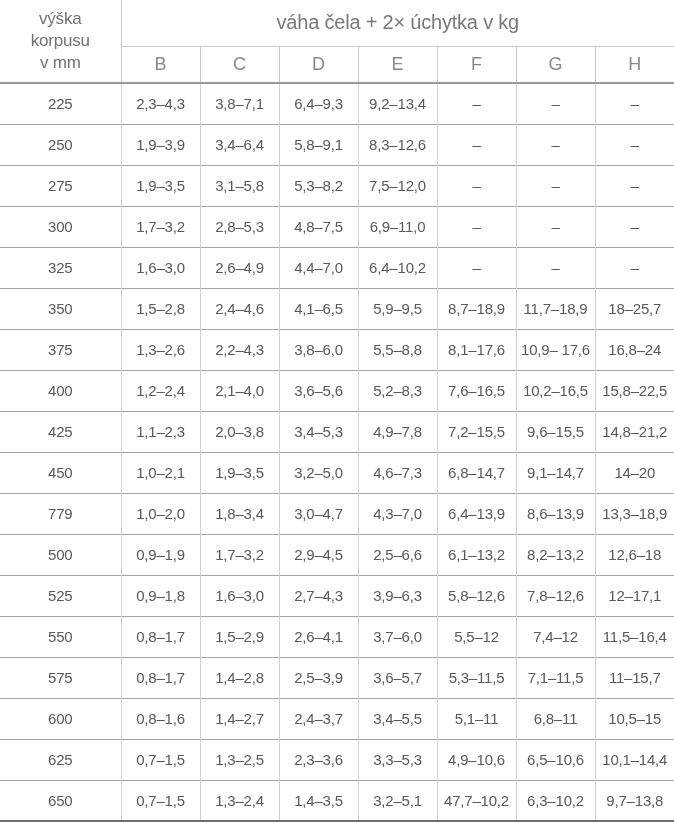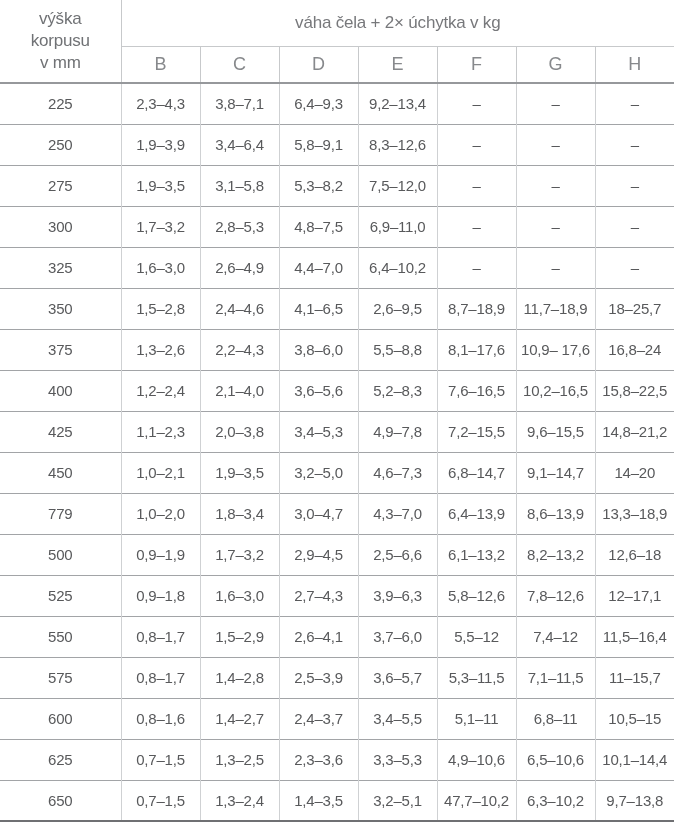--- a/index.html
+++ b/index.html
@@ -32,21 +32,21 @@
     font-size: 17px;
     line-height: 1.28;
     letter-spacing: -0.2px;
     border-right: 1px solid #c7c9cb;
     border-bottom: 2px solid #96989b;
     vertical-align: middle;
   }
   tr.span-row { height: 46px; }
   th.span-header {
     color: #77787b;
-    font-size: 17px;
+    font-size: 20px;
     letter-spacing: -0.2px;
     border-bottom: 1px solid #c7c9cb;
   }
   tr.letter-row { height: 37px; border-bottom: 2px solid #96989b; }
   tr.letter-row th {
     color: #87898c;
     font-size: 18px;
     border-left: 1px solid #c7c9cb;
     border-bottom: 2px solid #96989b;
   }
@@ -157,21 +157,21 @@
         <td>6,4–10,2</td>
         <td>–</td>
         <td>–</td>
         <td>–</td>
       </tr>
       <tr>
         <td>350</td>
         <td>1,5–2,8</td>
         <td>2,4–4,6</td>
         <td>4,1–6,5</td>
-        <td>2,6–9,5</td>
+        <td>5,9–9,5</td>
         <td>8,7–18,9</td>
         <td>11,7–18,9</td>
         <td>18–25,7</td>
       </tr>
       <tr>
         <td>375</td>
         <td>1,3–2,6</td>
         <td>2,2–4,3</td>
         <td>3,8–6,0</td>
         <td>5,5–8,8</td>

